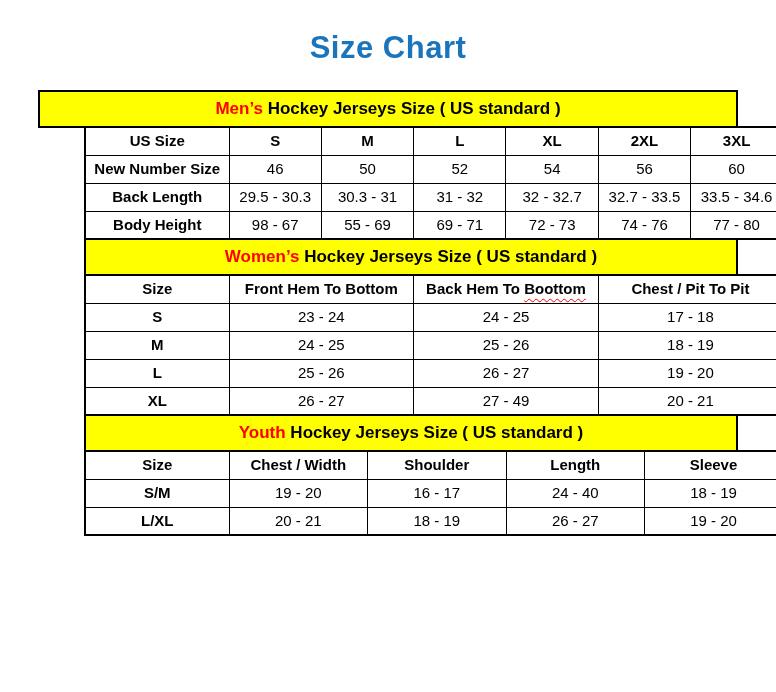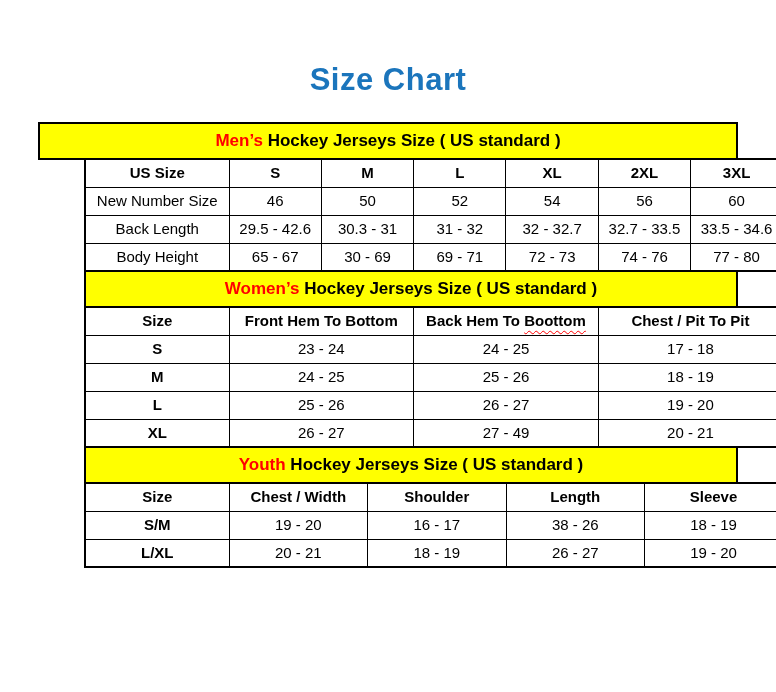--- a/index.html
+++ b/index.html
@@ -15,21 +15,21 @@
     color: #000000;
   }
   .page {
     position: relative;
     width: 776px;
     height: 692px;
     background: #ffffff;
   }
   .page-title {
     margin: 0;
-    padding-top: 60px;
+    padding-top: 28px;
     text-align: center;
     font-size: 31px;
     line-height: 40px;
     font-weight: bold;
     color: var(--title-color, #1b75bc);
     letter-spacing: 0.5px;
   }
   .chart-stack {
     width: 700px;
     margin: 22px 0 0 38px;
@@ -68,21 +68,21 @@
     padding: 0 2px;
     text-align: center;
     vertical-align: middle;
     font-size: 15px;
     line-height: 1.1;
     overflow: hidden;
     white-space: nowrap;
   }
   .size-table thead th { font-weight: bold; }
   .size-table tbody td { font-weight: normal; }
-  .sec-mens tbody th.row-label { font-weight: normal; }
+  .sec-mens tbody th.row-label { font-weight: bold; }
   .sec-womens tbody th.row-label,
   .sec-youth tbody th.row-label { font-weight: bold; }
   .wavy {
     text-decoration-line: underline;
     text-decoration-style: wavy;
     text-decoration-color: var(--highlight-color, #ff0000);
     text-decoration-thickness: 1px;
     text-underline-offset: 4px;
   }
 </style>
@@ -122,31 +122,31 @@
             <th class="row-label">New Number Size</th>
             <td>46</td>
             <td>50</td>
             <td>52</td>
             <td>54</td>
             <td>56</td>
             <td>60</td>
           </tr>
           <tr>
             <th class="row-label">Back Length</th>
-            <td>29.5 - 42.6</td>
+            <td>29.5 - 30.3</td>
             <td>30.3 - 31</td>
             <td>31 - 32</td>
             <td>32 - 32.7</td>
             <td>32.7 - 33.5</td>
             <td>33.5 - 34.6</td>
           </tr>
           <tr>
             <th class="row-label">Body Height</th>
-            <td>65 - 67</td>
-            <td>30 - 69</td>
+            <td>98 - 67</td>
+            <td>55 - 69</td>
             <td>69 - 71</td>
             <td>72 - 73</td>
             <td>74 - 76</td>
             <td>77 - 80</td>
           </tr>
         </tbody>
       </table>
       <div class="band">
         <span class="band-highlight">Women’s</span>
         <span class="band-rest"> Hockey Jerseys Size ( US standard )</span>
@@ -212,21 +212,21 @@
             <th>Shoulder</th>
             <th>Length</th>
             <th>Sleeve</th>
           </tr>
         </thead>
         <tbody>
           <tr>
             <th class="row-label">S/M</th>
             <td>19 - 20</td>
             <td>16 - 17</td>
-            <td>38 - 26</td>
+            <td>24 - 40</td>
             <td>18 - 19</td>
           </tr>
           <tr>
             <th class="row-label">L/XL</th>
             <td>20 - 21</td>
             <td>18 - 19</td>
             <td>26 - 27</td>
             <td>19 - 20</td>
           </tr>
         </tbody>

